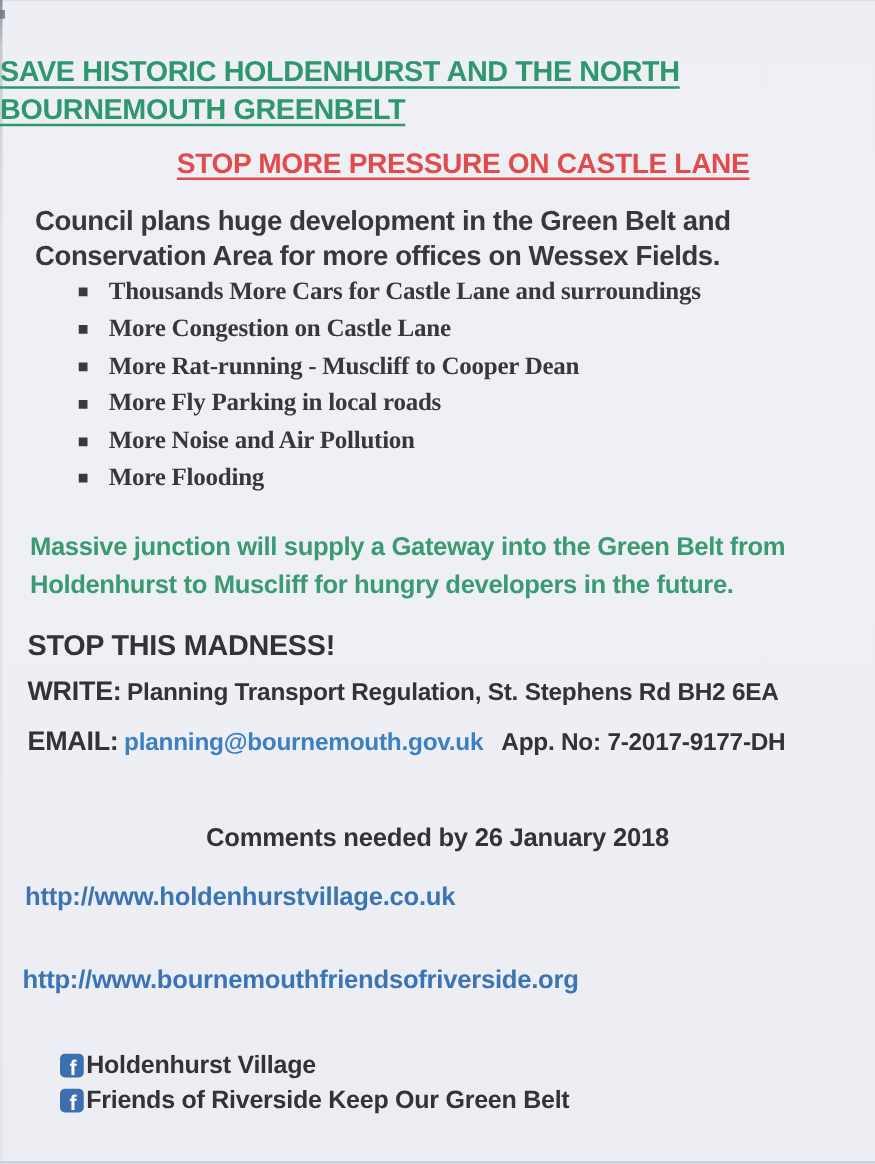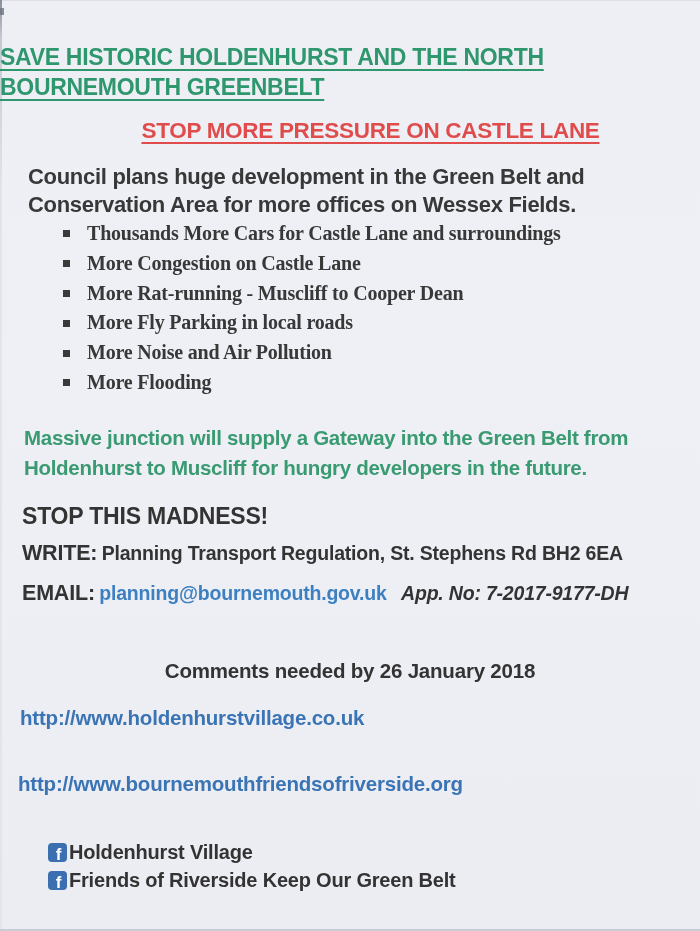--- a/index.html
+++ b/index.html
@@ -92,21 +92,21 @@
     position: absolute; top: 503px; left: 22px;
     font-size: 23px;
     letter-spacing: -0.2px;
     color: #333;
   }
   .write-row { position: absolute; top: 541px; left: 22px; white-space: nowrap; }
   .email-row { position: absolute; top: 581px; left: 22px; white-space: nowrap; }
   .contact-label { font-size: 21.5px; color: #333; letter-spacing: -0.2px; text-align: right; }
   .contact-value { font-size: 19.5px; color: #333; letter-spacing: -0.2px; }
   .email-value { font-size: 19.5px; color: #3d80c2; letter-spacing: -0.2px; }
-  .app-no { font-size: 19.5px; color: #333; letter-spacing: -0.2px; margin-left: 10px; font-style: italic; }
+  .app-no { font-size: 19.5px; color: #333; letter-spacing: -0.2px; margin-left: 10px; }
   .deadline {
     position: absolute; top: 659px; left: 0; right: 0;
     text-align: center;
     font-size: 20.5px;
     letter-spacing: -0.2px;
     color: #333;
   }
   .url1 { position: absolute; top: 706px; left: 20px; text-align: right; }
   .url2 { position: absolute; top: 772px; left: 18px; }
   .url {

